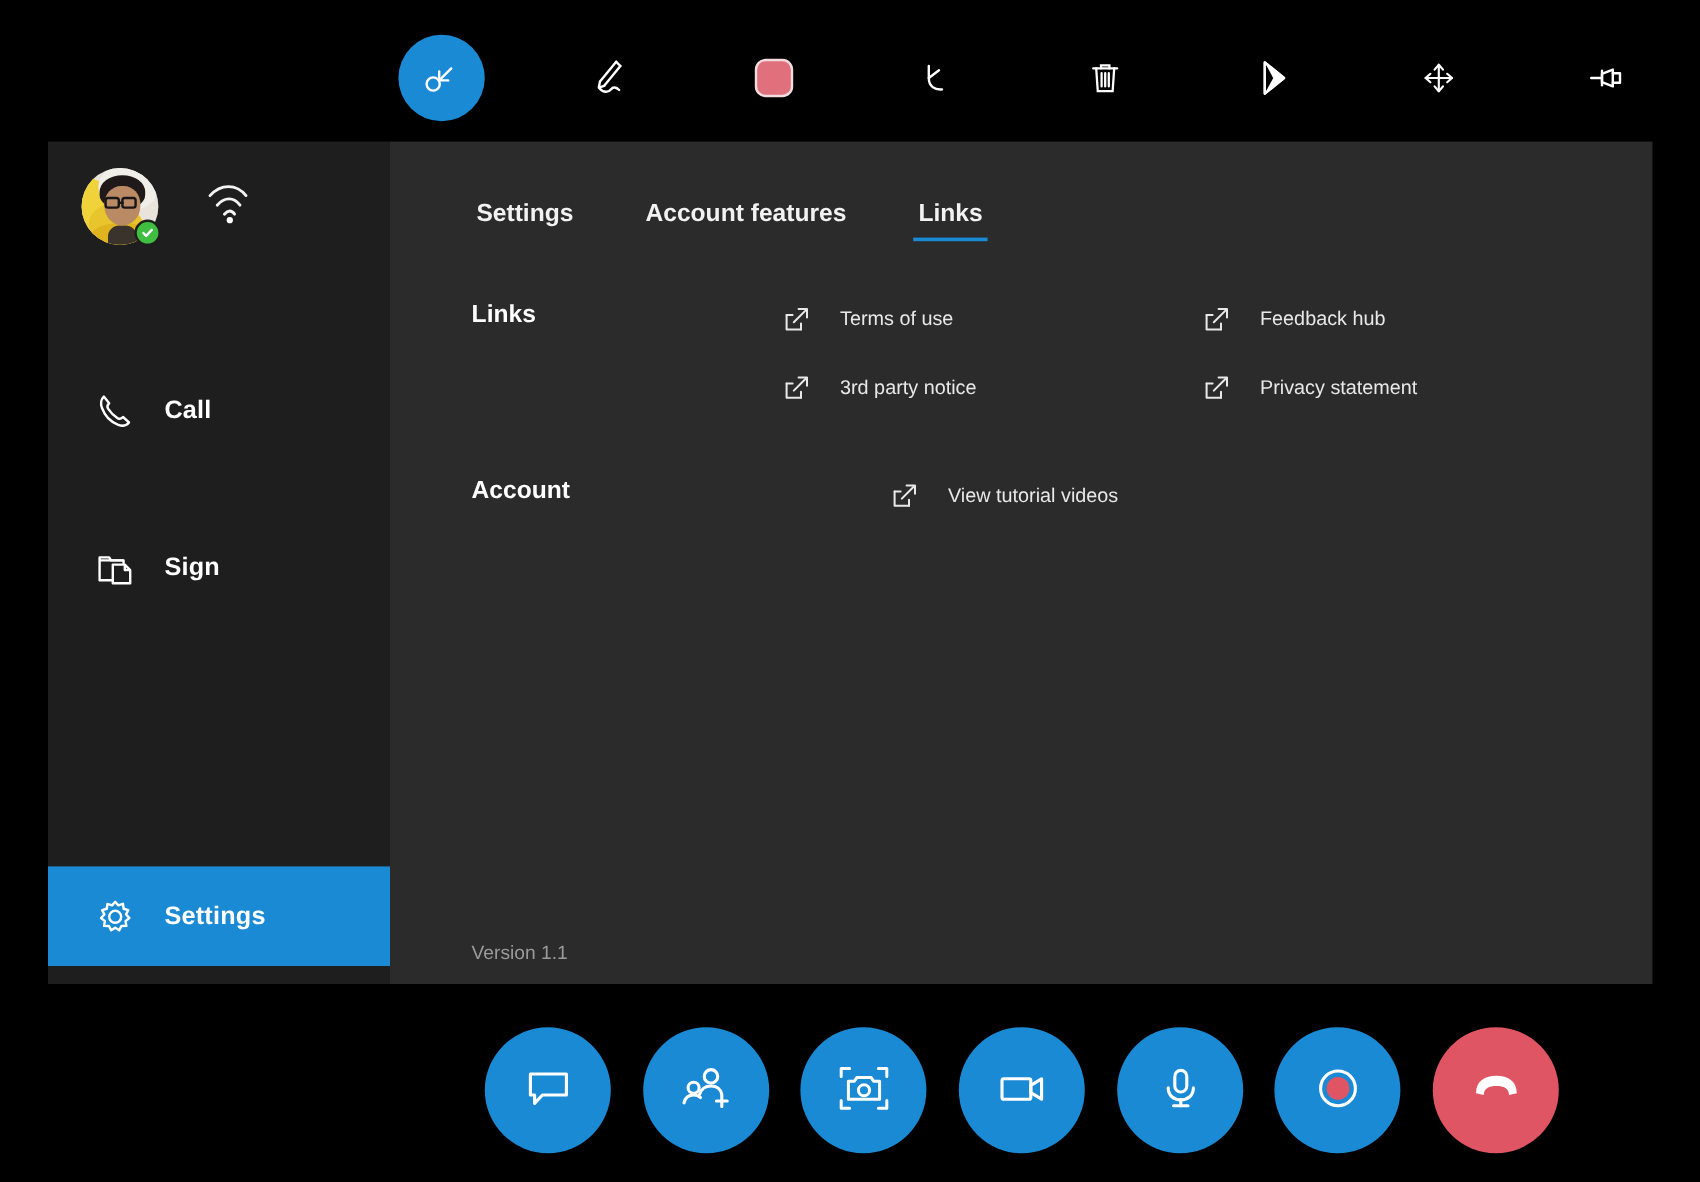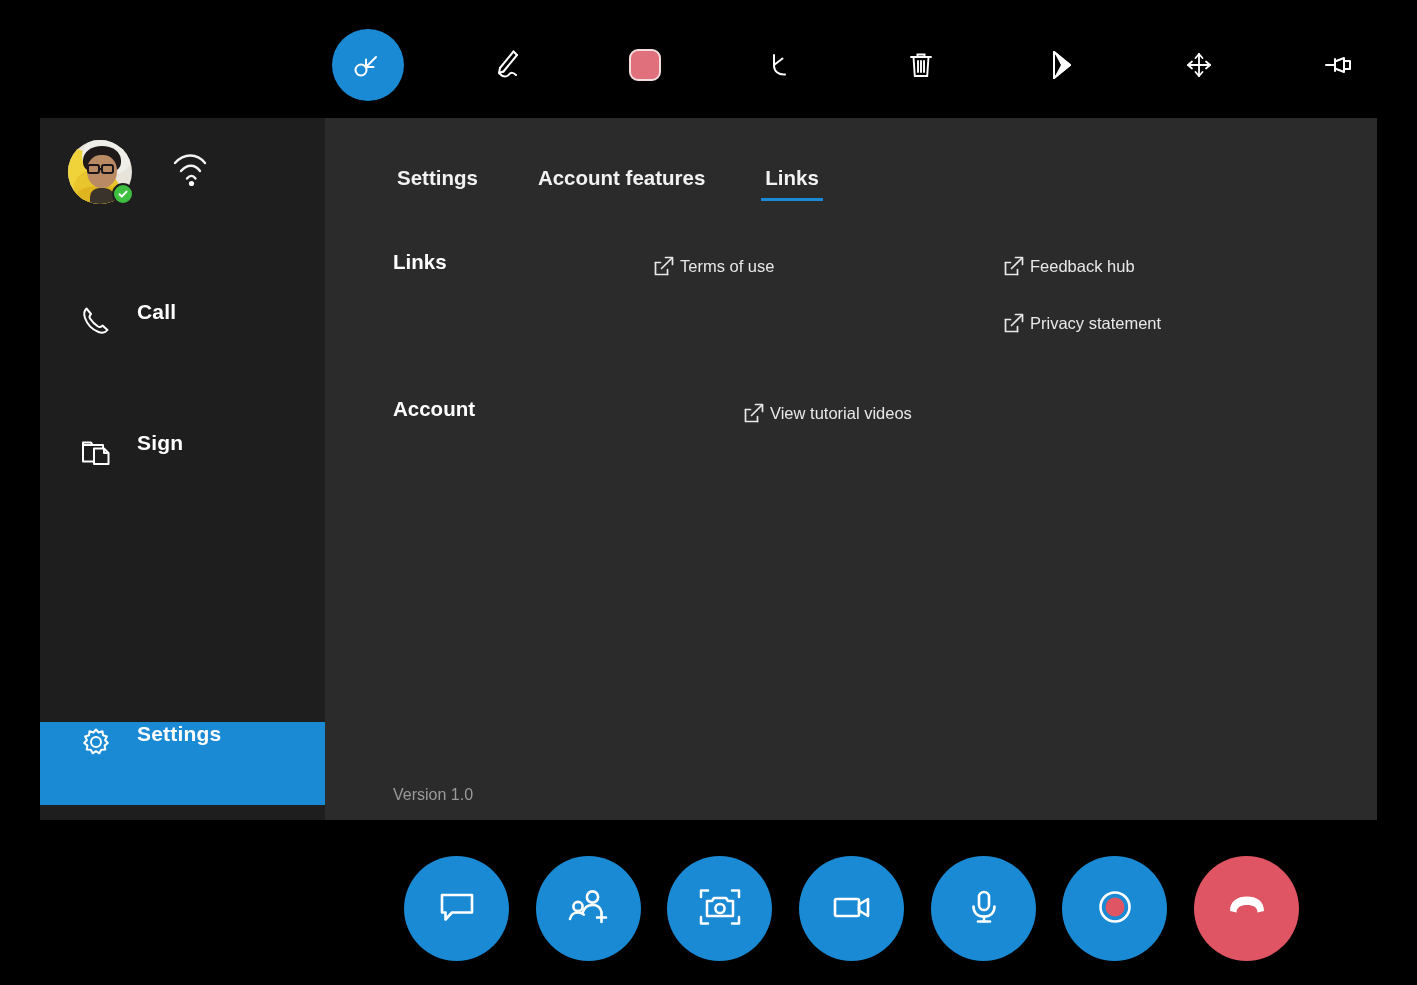--- a/index.html
+++ b/index.html
@@ -73,21 +73,21 @@
     position: absolute; right: -2px; bottom: -1px;
     width: 22px; height: 22px; border-radius: 50%;
     background: #3fbf3f; border: 2px solid #1e1e1e;
     display: flex; align-items: center; justify-content: center;
   }
   .wifi-ic { width: 40px; height: 36px; }
 
   
   .nav { position: absolute; left: 0; top: 182px; width: 285px; }
   .nav-item {
-    position: relative; height: 83px; display: flex; 
+    position: relative; height: 83px; display: flex; align-items: center;
     cursor: pointer; padding-left: 36px;
   }
   .nav-item.selected { background: #1b8ad4; }
   .nav-ic { width: 40px; height: 40px; display:flex; align-items:center; justify-content:center; }
   .nav-label {
     margin-left: 21px; color: #fff; font-size: 21px; font-weight: 600;
     letter-spacing: .2px;
   }
   .nav-spacer { height: 24px; }
 
@@ -105,21 +105,21 @@
 
   
   .groups { position: absolute; left: 68px; top: 130px; width: 960px; }
   .group { display: flex; margin-bottom: 33px; }
   .group-title {
     width: 350px; color: #fff; font-size: 20.5px; font-weight: 600; padding-top: 2px;
   }
   .group-cols { flex: 1; display: flex; }
   .col { width: 350px; }
   .link-row {
-    display: flex; align-items: center; gap: 5px; height: 36px;
+    display: flex; align-items: center; gap: 25px; height: 36px;
     margin-bottom: 21px; cursor: pointer;
   }
   .link-ic { width: 22px; height: 22px; flex: none; display:flex; align-items:center; justify-content:center; }
   .link-label { color: #e8e8e8; font-size: 16.5px; }
 
   .version {
     position: absolute; left: 68px; bottom: 16px;
     color: #9a9a9a; font-size: 16px;
   }
 
@@ -319,20 +319,31 @@
                 <span class="link-ic">
                   <svg width="22" height="22" viewBox="0 0 22 22" fill="none" stroke="#e8e8e8" stroke-width="1.7" stroke-linecap="round" stroke-linejoin="round">
                     <path d="M2.5 7.5 V19.5 H14.5"></path>
                     <path d="M2.5 7.5 H7.5 M14.5 19.5 V14.5"></path>
                     <path d="M8.5 13.5 L19 3"></path>
                     <path d="M12.5 2.5 H19.5 V9.5"></path>
                   </svg>
                 </span>
                 <span class="link-label">Terms of use</span>
               </div>
+              <div class="link-row">
+                <span class="link-ic">
+                  <svg width="22" height="22" viewBox="0 0 22 22" fill="none" stroke="#e8e8e8" stroke-width="1.7" stroke-linecap="round" stroke-linejoin="round">
+                    <path d="M2.5 7.5 V19.5 H14.5"></path>
+                    <path d="M2.5 7.5 H7.5 M14.5 19.5 V14.5"></path>
+                    <path d="M8.5 13.5 L19 3"></path>
+                    <path d="M12.5 2.5 H19.5 V9.5"></path>
+                  </svg>
+                </span>
+                <span class="link-label">3rd party notice</span>
+              </div>
             </div>
             <div class="col">
               <div class="link-row">
                 <span class="link-ic">
                   <svg width="22" height="22" viewBox="0 0 22 22" fill="none" stroke="#e8e8e8" stroke-width="1.7" stroke-linecap="round" stroke-linejoin="round">
                     <path d="M2.5 7.5 V19.5 H14.5"></path>
                     <path d="M2.5 7.5 H7.5 M14.5 19.5 V14.5"></path>
                     <path d="M8.5 13.5 L19 3"></path>
                     <path d="M12.5 2.5 H19.5 V9.5"></path>
                   </svg>
@@ -368,21 +379,21 @@
                   </svg>
                 </span>
                 <span class="link-label">View tutorial videos</span>
               </div>
             </div>
           </div>
         </div>
 
       </div>
 
-      <div class="version">Version 1.0</div>
+      <div class="version">Version 1.1</div>
     </div>
   </div>
 
   <div class="callbar">
 
     <button class="call-btn" style="left:404px">
       <span>
         <svg width="46" height="46" viewBox="0 0 46 46" fill="none" stroke="#ffffff" stroke-width="2.6" stroke-linejoin="round">
           <path d="M8 11 H38 V28.5 H18 L11.5 35.5 V28.5 H8 Z"></path>
         </svg>

